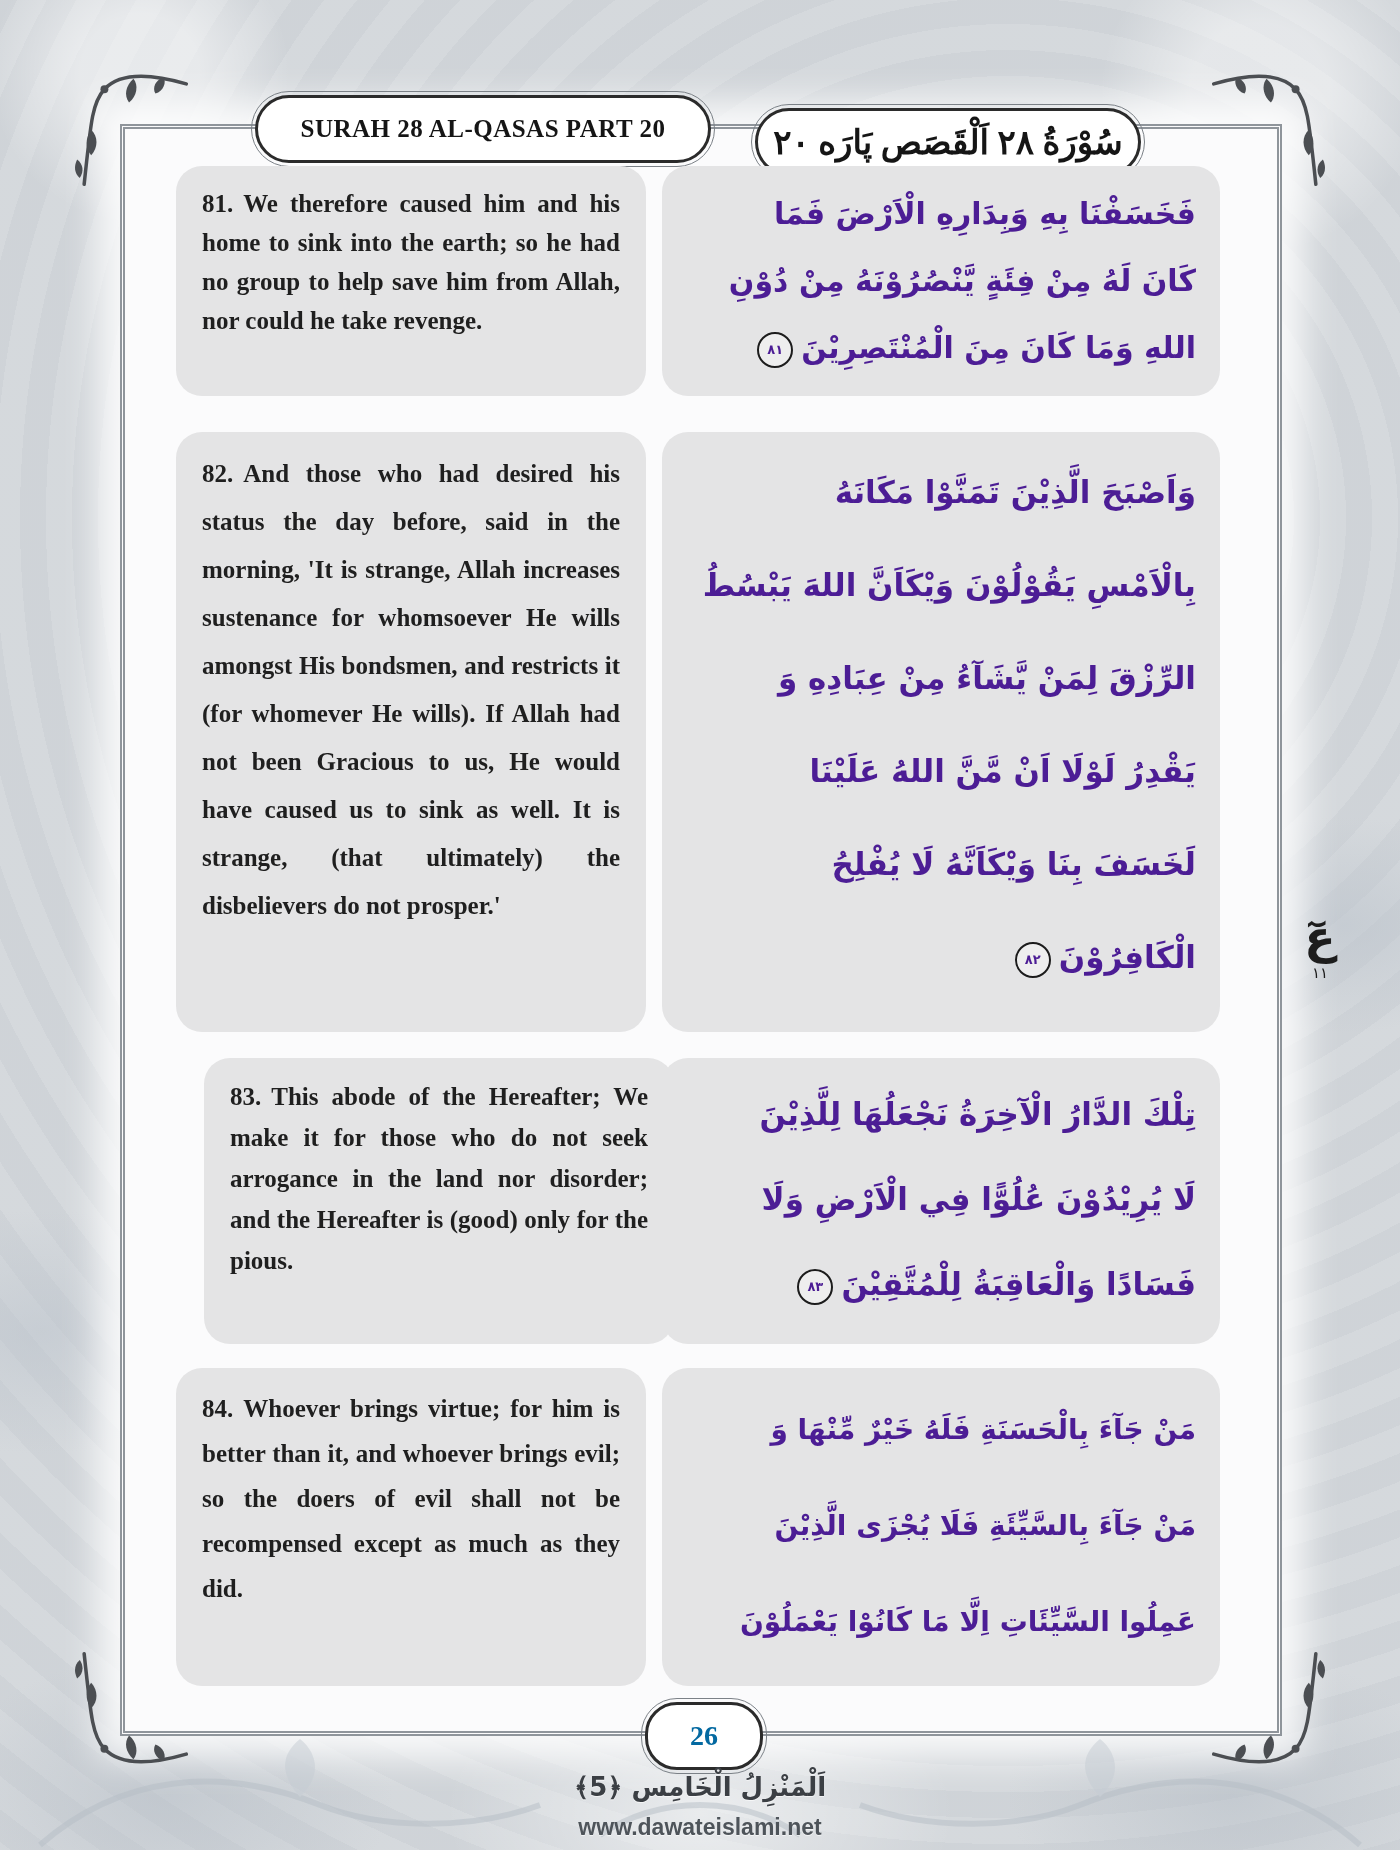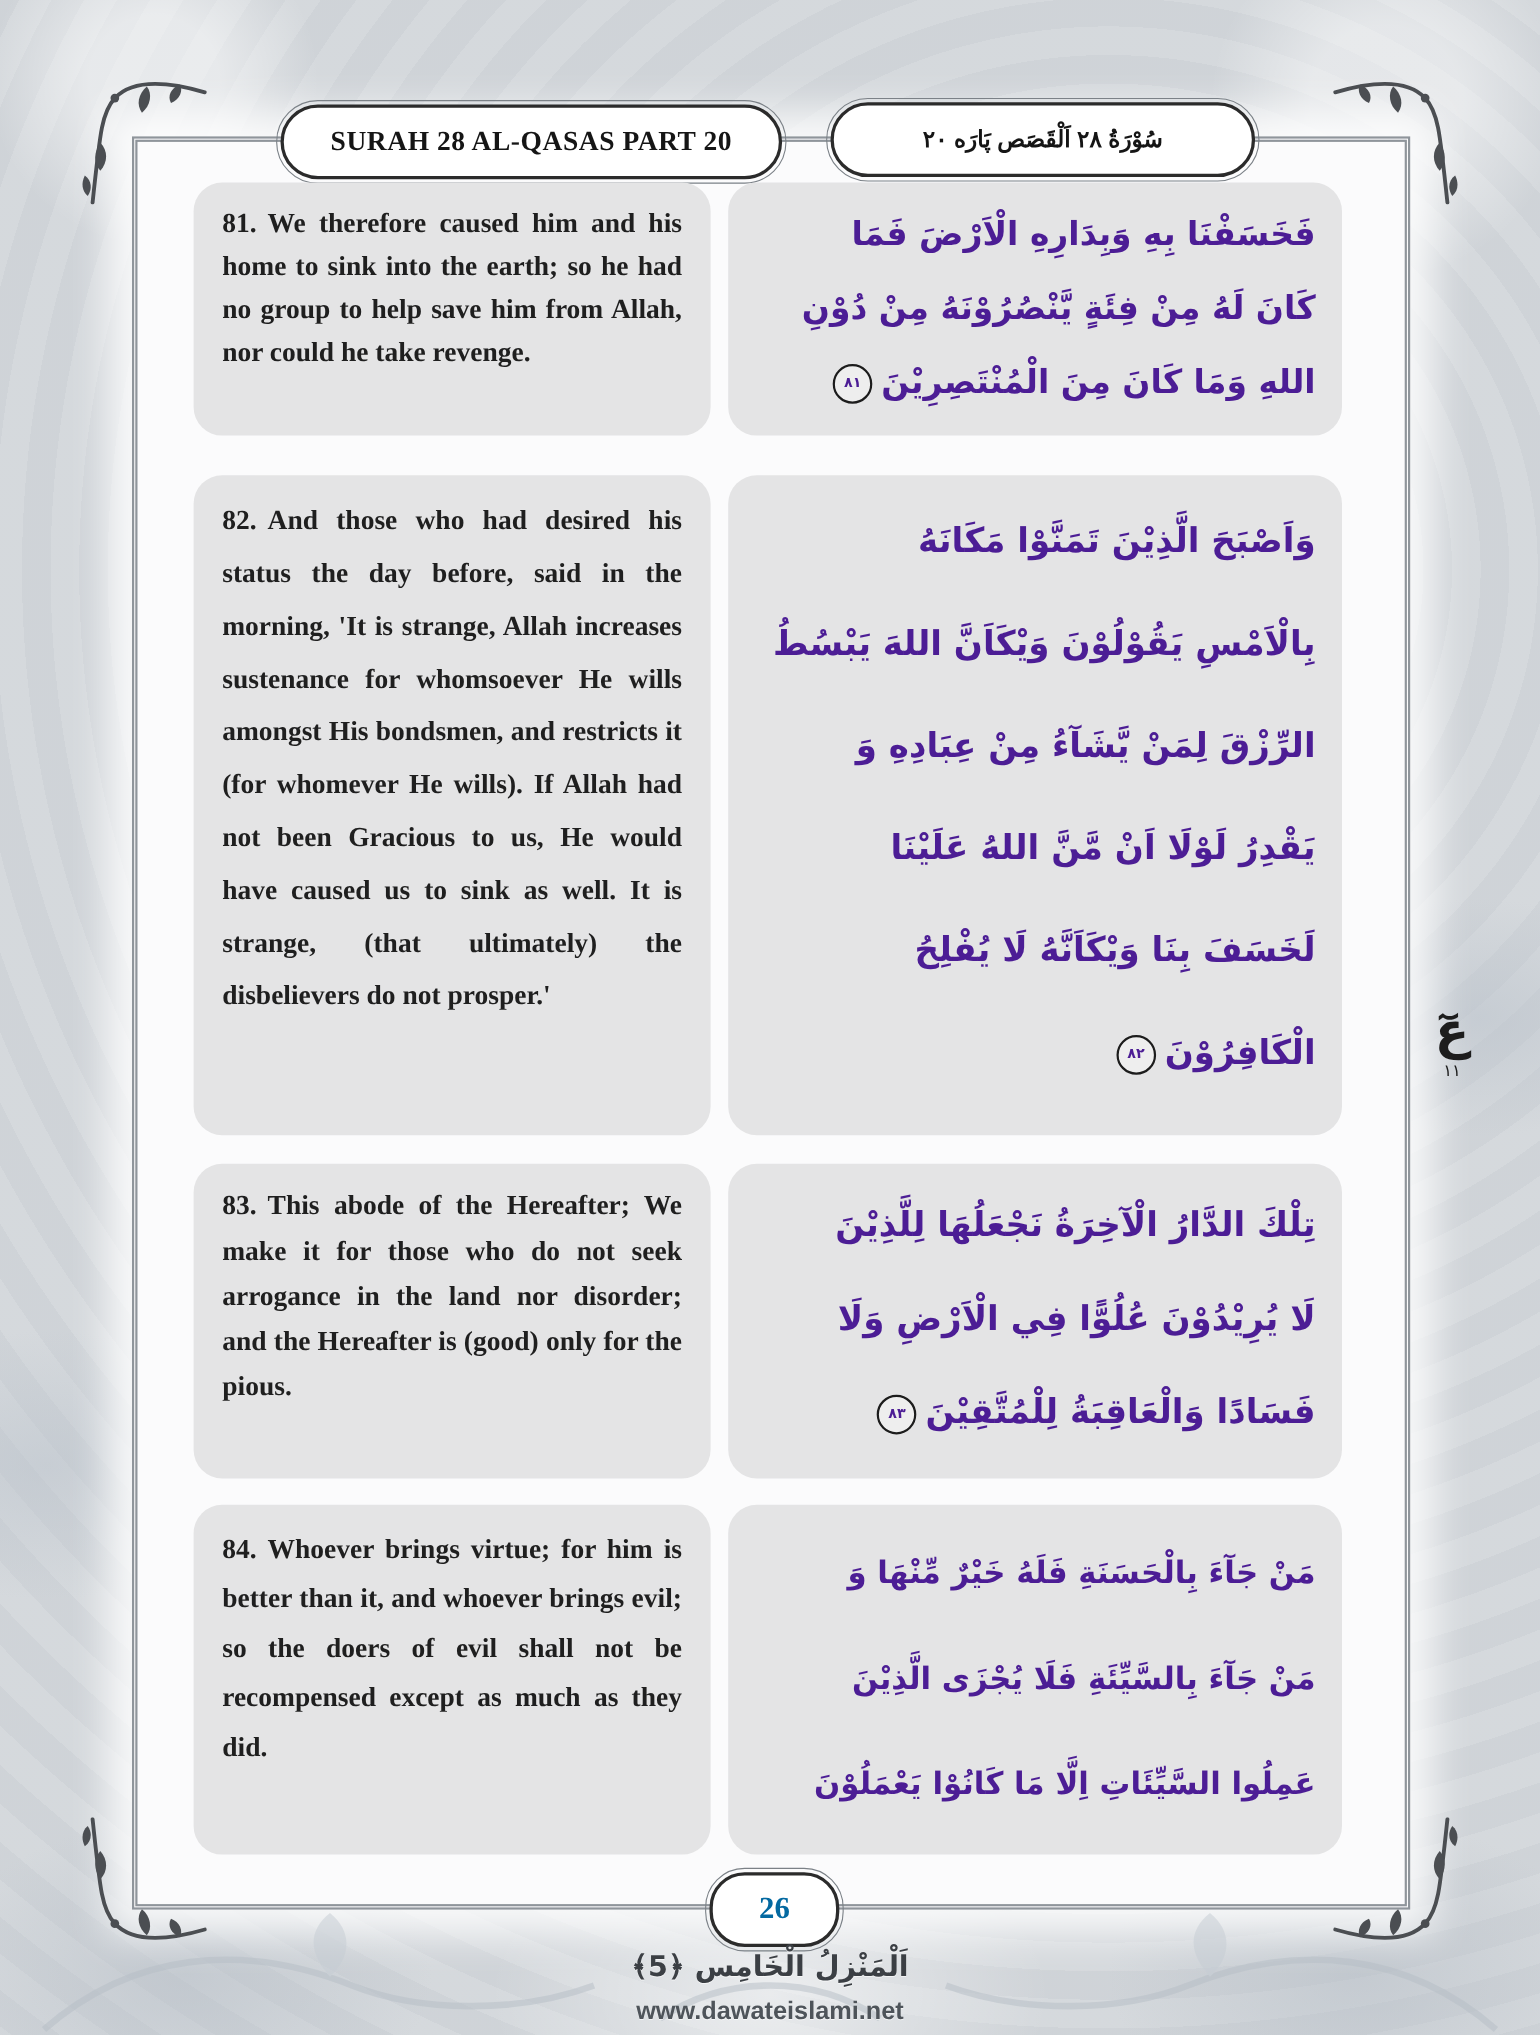--- a/index.html
+++ b/index.html
@@ -28,43 +28,43 @@
   .corner.tr{right:56px;top:54px;transform:scaleX(-1);}
   .corner.bl{left:56px;bottom:66px;transform:scaleY(-1);}
   .corner.br{right:56px;bottom:66px;transform:scale(-1,-1);}
   .pill{
     position:absolute;background:#ffffff;border:3px solid #2b2b2b;border-radius:36px;
     outline:1px solid #7b8187;outline-offset:3px;
     display:flex;align-items:center;justify-content:center;color:#151515;
   }
   .pill-left{left:255px;top:95px;width:450px;height:62px;
     font-size:25px;font-weight:bold;letter-spacing:.5px;}
-  .pill-right{left:755px;top:93px;width:380px;height:62px;
-    font-family:Liberation Sans, sans-serif;font-size:21px;font-weight:bold;direction:rtl;}
+  .pill-right{left:755px;top:108px;width:380px;height:62px;
+    font-family:Liberation Serif, serif;font-size:34px;font-weight:bold;direction:rtl;}
   .row{position:absolute;}
   .ebox{
     position:absolute;left:176px;width:470px;height:100%;
     background:#e4e4e5;border-radius:26px;padding:18px 26px;box-sizing:border-box;
     color:#1f1f1f;font-weight:bold;text-align:justify;overflow:hidden;
   }
   .abox{
     position:absolute;left:662px;width:558px;height:100%;
     background:#e4e4e5;border-radius:26px;padding:14px 24px;box-sizing:border-box;
     direction:rtl;text-align:right;color:#4c1d95;overflow:hidden;
     font-family:"DejaVu Sans", sans-serif;font-weight:bold;
   }
   .ar{white-space:pre-line;}
   .vnum{margin-right:10px;}
   .row1{top:166px;left:0;width:1400px;height:230px;}
   .row2{top:432px;left:0;width:1400px;height:600px;}
   .row3{top:1058px;left:0;width:1400px;height:286px;}
   .row4{top:1368px;left:0;width:1400px;height:318px;}
   .row1 .ebox{font-size:25px;line-height:39px;}
   .row2 .ebox{font-size:25px;line-height:48px;}
-  .row3 .ebox{font-size:25px;line-height:41px;}
+  .row3 .ebox{font-size:25px;line-height:41px;margin-left:28px;}
   .row4 .ebox{font-size:25px;line-height:45px;}
   .row1 .abox{font-size:30px;line-height:67px;}
   .row2 .abox{font-size:31px;line-height:93px;}
   .row3 .abox{font-size:31px;line-height:85px;}
   .row4 .abox{font-size:28px;line-height:96px;padding-left:32px;}
   .ayah{
     display:inline-flex;width:32px;height:32px;border:2px solid #1c1c1c;border-radius:50%;
     align-items:center;justify-content:center;font-size:13px;line-height:32px;
     margin:0 8px;vertical-align:middle;background:#eeeeee;
   }

